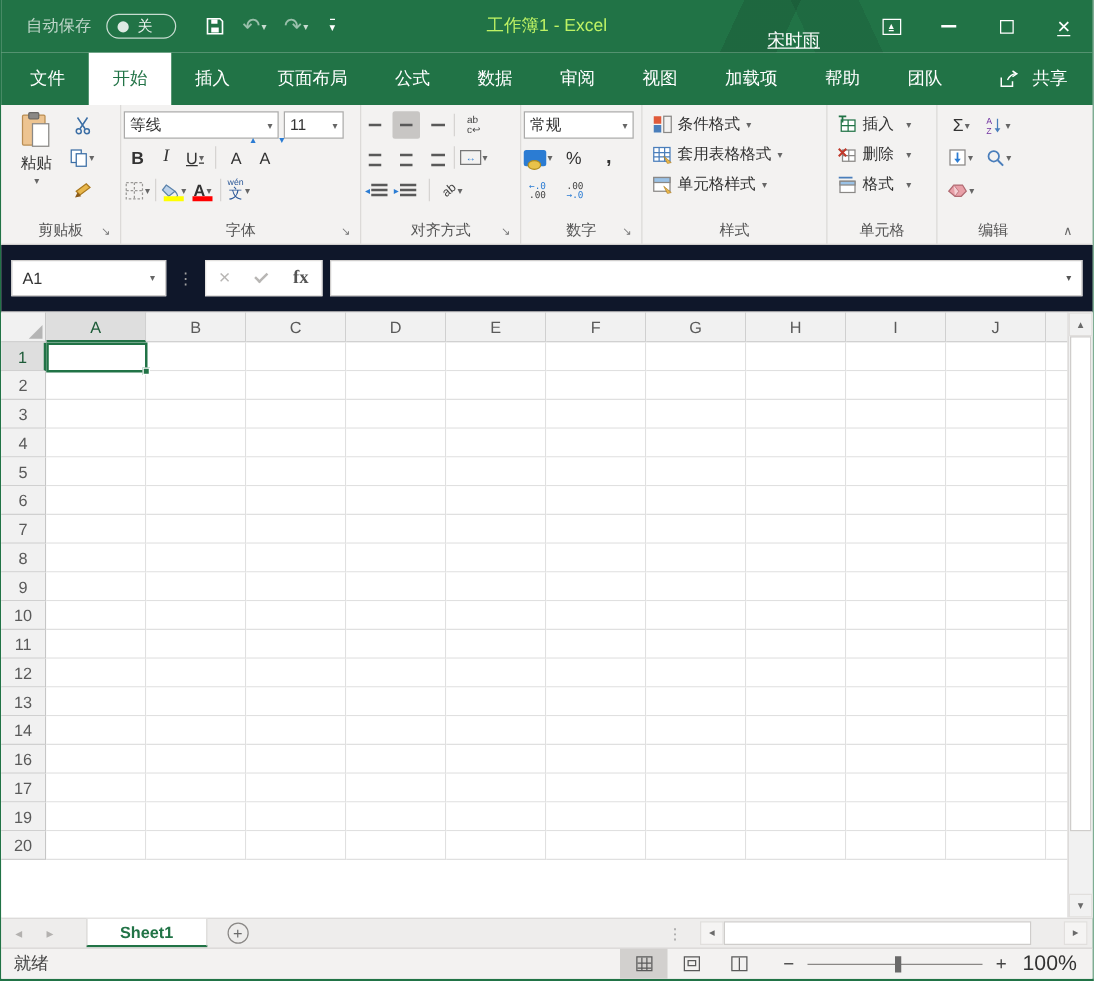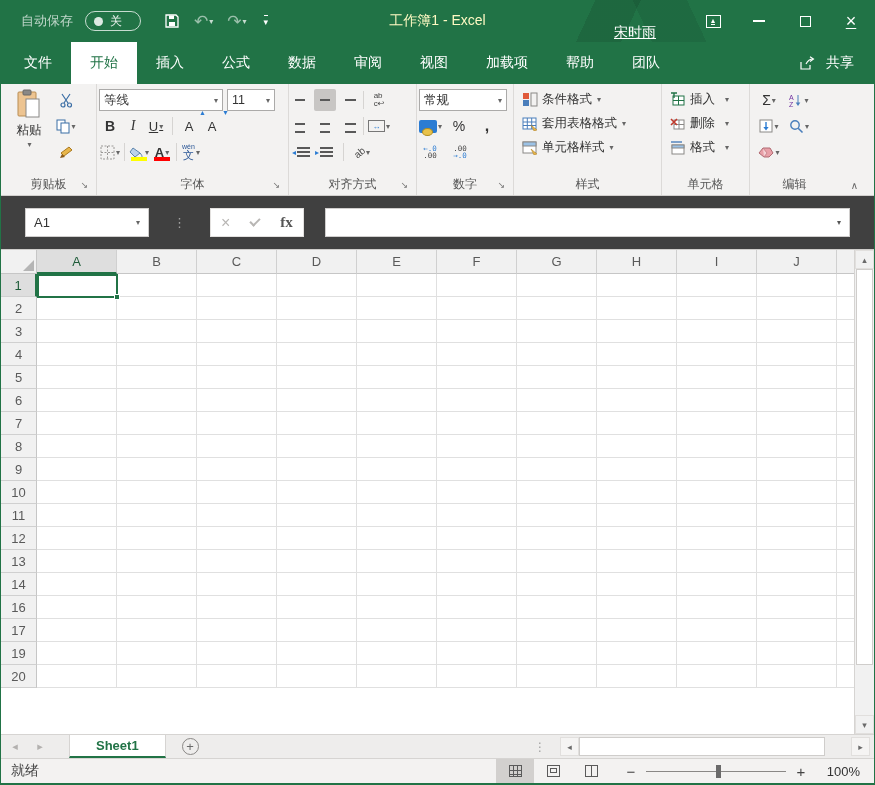--- a/index.html
+++ b/index.html
@@ -13,21 +13,21 @@
       linear-gradient(115deg, transparent 40%, rgba(0,0,0,.10) 40%, rgba(0,0,0,.10) 55%, transparent 55%),
       linear-gradient(65deg, transparent 60%, rgba(0,0,0,.08) 60%, rgba(0,0,0,.08) 78%, transparent 78%); pointer-events:none; }
   .autosave { margin-left:20px; color:rgba(255,255,255,.70); font-size:13px; }
   .toggle { margin-left:12px; width:56px; height:20px; border:1px solid rgba(255,255,255,.75); border-radius:10px; display:flex; align-items:center; font-size:12px; color:rgba(255,255,255,.9); }
   .toggle .knob { width:9px; height:9px; border-radius:50%; background:rgba(255,255,255,.85); margin:0 7px 0 8px; }
   .qat { display:flex; align-items:center; margin-left:18px; gap:4px; }
   .qat .qbtn { display:flex; align-items:center; padding:0 5px; height:28px; font-size:17px; color:#fff; }
   .qat .muted { color:rgba(255,255,255,.55); }
   .qat .dd { font-size:8px; color:rgba(255,255,255,.75); margin-left:1px; }
   .qat .more { font-size:9px; color:#fff; border-top:1px solid #fff; padding-top:1px; margin-left:8px; }
-  .doc-title { position:absolute; left:0; right:0; text-align:center; font-size:14px; color:#fef9c3; pointer-events:none; }
+  .doc-title { position:absolute; left:0; right:0; text-align:center; font-size:14px; color:#bef264; pointer-events:none; }
   .tb-right { margin-left:auto; display:flex; align-items:flex-end; height:100%; position:relative;text-decoration:underline; }
   .username { font-size:14px; margin-right:34px; }
   .winbtn { width:46px; height:100%; display:flex; align-items:center; justify-content:center; }
   .ribbon-opts { width:15px; height:13px; border:1px solid #fff; display:flex; align-items:flex-start; justify-content:center; font-size:8px; line-height:10px; }
   .minbar { width:12px; height:1.5px; background:#fff; }
   .maxbox { width:11px; height:11px; border:1px solid #fff; }
   .closex { font-size:18px; font-weight:300; }
 
   
   .tabrow { height:42px; background:#217346; display:flex; align-items:stretch; color:#fff; font-size:14px; flex:0 0 auto; }
@@ -86,21 +86,21 @@
   .decic { display:flex; flex-direction:column; line-height:1; font-size:7.5px; color:#444; font-family:"DejaVu Sans Mono",monospace; }
   .decic .bluearr { color:#2b7cd3; }
   .pct { font-size:14px; color:#333; }
   .comma { font-size:16px; font-weight:bold; color:#333; }
 
   
   .txt-btn { display:flex; align-items:center; gap:4px; height:24px; padding:0 2px; font-size:12.5px; color:#333; white-space:nowrap; }
   .mini { width:16px; height:15px; flex:0 0 auto; }
 
   
-  .fbar { height:54px; background:#404040; display:flex; align-items:center; padding:0 24px; gap:21px; flex:0 0 auto; border-bottom:1px solid #cfcdcb; }
+  .fbar { height:54px; background:#0f172a; display:flex; align-items:center; padding:0 8px; gap:6px; flex:0 0 auto; border-bottom:1px solid #cfcdcb; }
   .namebox { width:124px; height:29px; background:#fff; border:1px solid #d0cecd; display:flex; align-items:center; padding:0 8px; font-size:13px; color:#333; }
   .namebox .dd8 { margin-left:auto; }
   .fdots { color:#a0a0a0; font-size:13px; letter-spacing:0; margin:0 3px; }
   .fbtns { height:29px; background:#fff; border:1px solid #e3e1df; display:flex; align-items:center; padding:0 10px; gap:20px; }
   .fx-x { color:#b8b6b4; font-size:16px; }
   .fx-check { width:10px; height:6px; border-left:2px solid #b8b6b4; border-bottom:2px solid #b8b6b4; transform:rotate(-45deg); margin-top:-3px; }
   .fx-fx { font-family:"Liberation Serif",serif; font-size:15px; color:#555; font-weight:bold; }
   .finput { flex:1; height:29px; background:#fff; border:1px solid #d0cecd; display:flex; align-items:center; padding:0 8px; color:#333; }
   .finput .dd8 { margin-left:auto; color:#555; }
 
@@ -149,21 +149,21 @@
       linear-gradient(#5a5a5a,#5a5a5a) 0 3.5px/100% 1px no-repeat,
       linear-gradient(#5a5a5a,#5a5a5a) 0 7.5px/100% 1px no-repeat,
       linear-gradient(#5a5a5a,#5a5a5a) 3.5px 0/1px 100% no-repeat,
       linear-gradient(#5a5a5a,#5a5a5a) 7.5px 0/1px 100% no-repeat; }
   .vic.pagelayout::after { content:""; position:absolute; left:2px; right:2px; top:2px; height:3px; border:1px solid #5a5a5a; }
   .vic.pagebreak::after { content:""; position:absolute; left:5px; top:0; bottom:0; width:1px; background:#5a5a5a; }
   .zoomctl { display:flex; align-items:center; margin:0 10px 0 14px; gap:8px; }
   .zminus,.zplus { font-size:15px; color:#444; width:14px; text-align:center; }
   .ztrack { width:140px; height:1px; background:#8a8886; position:relative; }
   .zhandle { position:absolute; left:50%; top:-6px; width:5px; height:13px; background:#6a6a6a; }
-  .zoomlabel { font-size:13px; color:#333; margin-right:14px; width:42px; text-align:right; }
+  .zoomlabel { font-size:17px; color:#333; margin-right:14px; width:42px; text-align:right; }
 
   svg { display:block; }
 </style>
 </head>
 <body>
 
 <div id="win">
 
   <div class="titlebar">
     <div class="deco"></div>
@@ -198,20 +198,21 @@
         </div>
       <div class="winbtn closex">×</div>
     </div>
   </div>
 
   <div class="tabrow">
     <div class="file-tab">文件</div>
     <div id="rtabs" style="display:flex">
         <div class="rtab active">开始</div>
         <div class="rtab">插入</div>
+        <div class="rtab">页面布局</div>
         <div class="rtab">公式</div>
         <div class="rtab">数据</div>
         <div class="rtab">审阅</div>
         <div class="rtab">视图</div>
         <div class="rtab">加载项</div>
         <div class="rtab">帮助</div>
         <div class="rtab">团队</div>
       </div>
     <div class="share">
       <svg width="17" height="15" viewBox="0 0 17 15">

